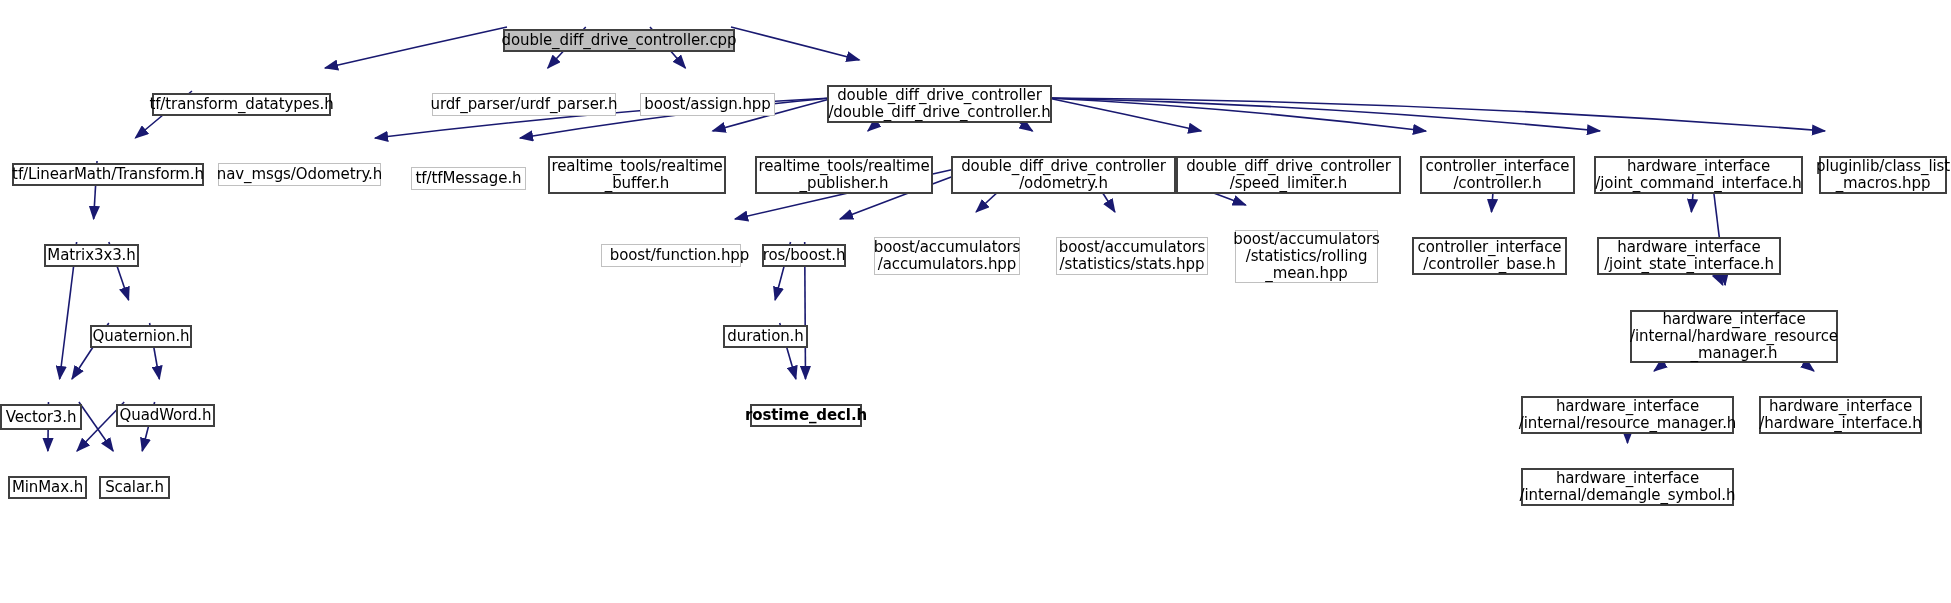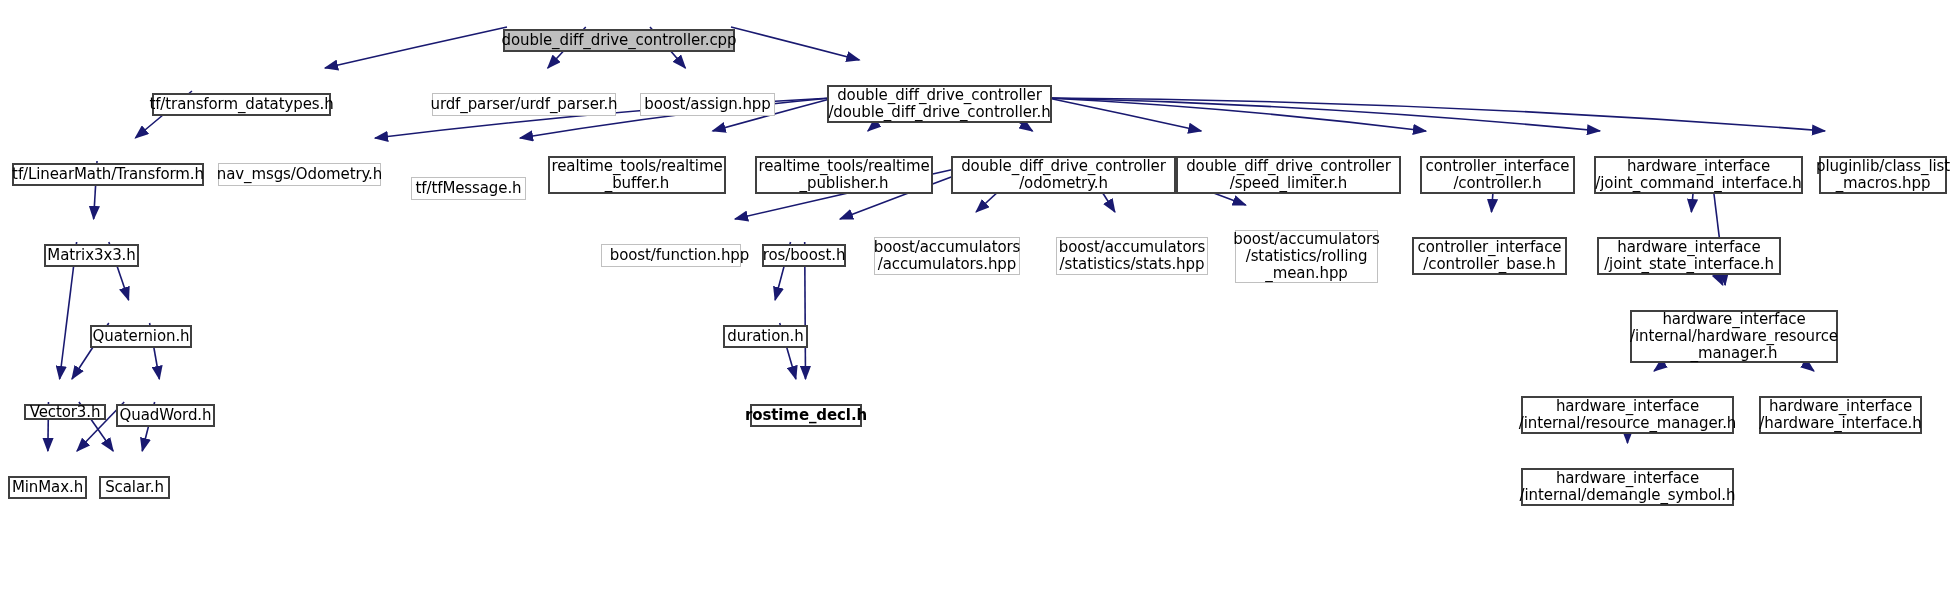--- a/index.html
+++ b/index.html
@@ -101,21 +101,21 @@
   </svg>
   <div id="node-layer">
       <div class="node root" style="left: 503px; top: 4px; width: 232px; height: 23px;">double_diff_drive_controller.cpp</div>
       <div class="node strong" style="left: 152px; top: 68px; width: 179px; height: 23px;">tf/transform_datatypes.h</div>
       <div class="node" style="left: 432px; top: 68px; width: 184px; height: 23px;">urdf_parser/urdf_parser.h</div>
       <div class="node" style="left: 640px; top: 68px; width: 135px; height: 23px;">boost/assign.hpp</div>
       <div class="node strong" style="left: 827px; top: 60px; width: 225px; height: 38px;">double_diff_drive_controller
 /double_diff_drive_controller.h</div>
       <div class="node strong" style="left: 12px; top: 138px; width: 192px; height: 23px;">tf/LinearMath/Transform.h</div>
       <div class="node" style="left: 218px; top: 138px; width: 163px; height: 23px;">nav_msgs/Odometry.h</div>
-      <div class="node" style="left: 411px; top: 152px; width: 115px; height: 23px;">tf/tfMessage.h</div>
+      <div class="node" style="left: 411px; top: 142px; width: 115px; height: 23px;">tf/tfMessage.h</div>
       <div class="node strong" style="left: 548px; top: 131px; width: 178px; height: 38px;">realtime_tools/realtime
 _buffer.h</div>
       <div class="node strong" style="left: 755px; top: 131px; width: 178px; height: 38px;">realtime_tools/realtime
 _publisher.h</div>
       <div class="node strong" style="left: 951px; top: 131px; width: 225px; height: 38px;">double_diff_drive_controller
 /odometry.h</div>
       <div class="node strong" style="left: 1176px; top: 131px; width: 225px; height: 38px;">double_diff_drive_controller
 /speed_limiter.h</div>
       <div class="node strong" style="left: 1420px; top: 131px; width: 155px; height: 38px;">controller_interface
 /controller.h</div>
@@ -135,21 +135,21 @@
 _mean.hpp</div>
       <div class="node strong" style="left: 1412px; top: 212px; width: 155px; height: 38px;">controller_interface
 /controller_base.h</div>
       <div class="node strong" style="left: 1597px; top: 212px; width: 184px; height: 38px;">hardware_interface
 /joint_state_interface.h</div>
       <div class="node strong" style="left: 90px; top: 300px; width: 102px; height: 23px;">Quaternion.h</div>
       <div class="node strong" style="left: 723px; top: 300px; width: 85px; height: 23px;">duration.h</div>
       <div class="node strong" style="left: 1630px; top: 285px; width: 208px; height: 53px;">hardware_interface
 /internal/hardware_resource
 _manager.h</div>
-      <div class="node strong" style="left: 24px; top: 379px; width: 82px; height: 16px;">Vector3.h</div>
+      <div class="node strong" style="left: 0; top: 379px; width: 82px; height: 26px;">Vector3.h</div>
       <div class="node strong" style="left: 116px; top: 379px; width: 99px; height: 23px;">QuadWord.h</div>
       <div class="node strong" style="left: 750px; top: 379px; width: 112px; height: 23px; font-weight: bold;">rostime_decl.h</div>
       <div class="node strong" style="left: 1521px; top: 371px; width: 213px; height: 38px;">hardware_interface
 /internal/resource_manager.h</div>
       <div class="node strong" style="left: 1759px; top: 371px; width: 163px; height: 38px;">hardware_interface
 /hardware_interface.h</div>
       <div class="node strong" style="left: 8px; top: 451px; width: 79px; height: 23px;">MinMax.h</div>
       <div class="node strong" style="left: 99px; top: 451px; width: 71px; height: 23px;">Scalar.h</div>
       <div class="node strong" style="left: 1521px; top: 443px; width: 213px; height: 38px;">hardware_interface
 /internal/demangle_symbol.h</div>

